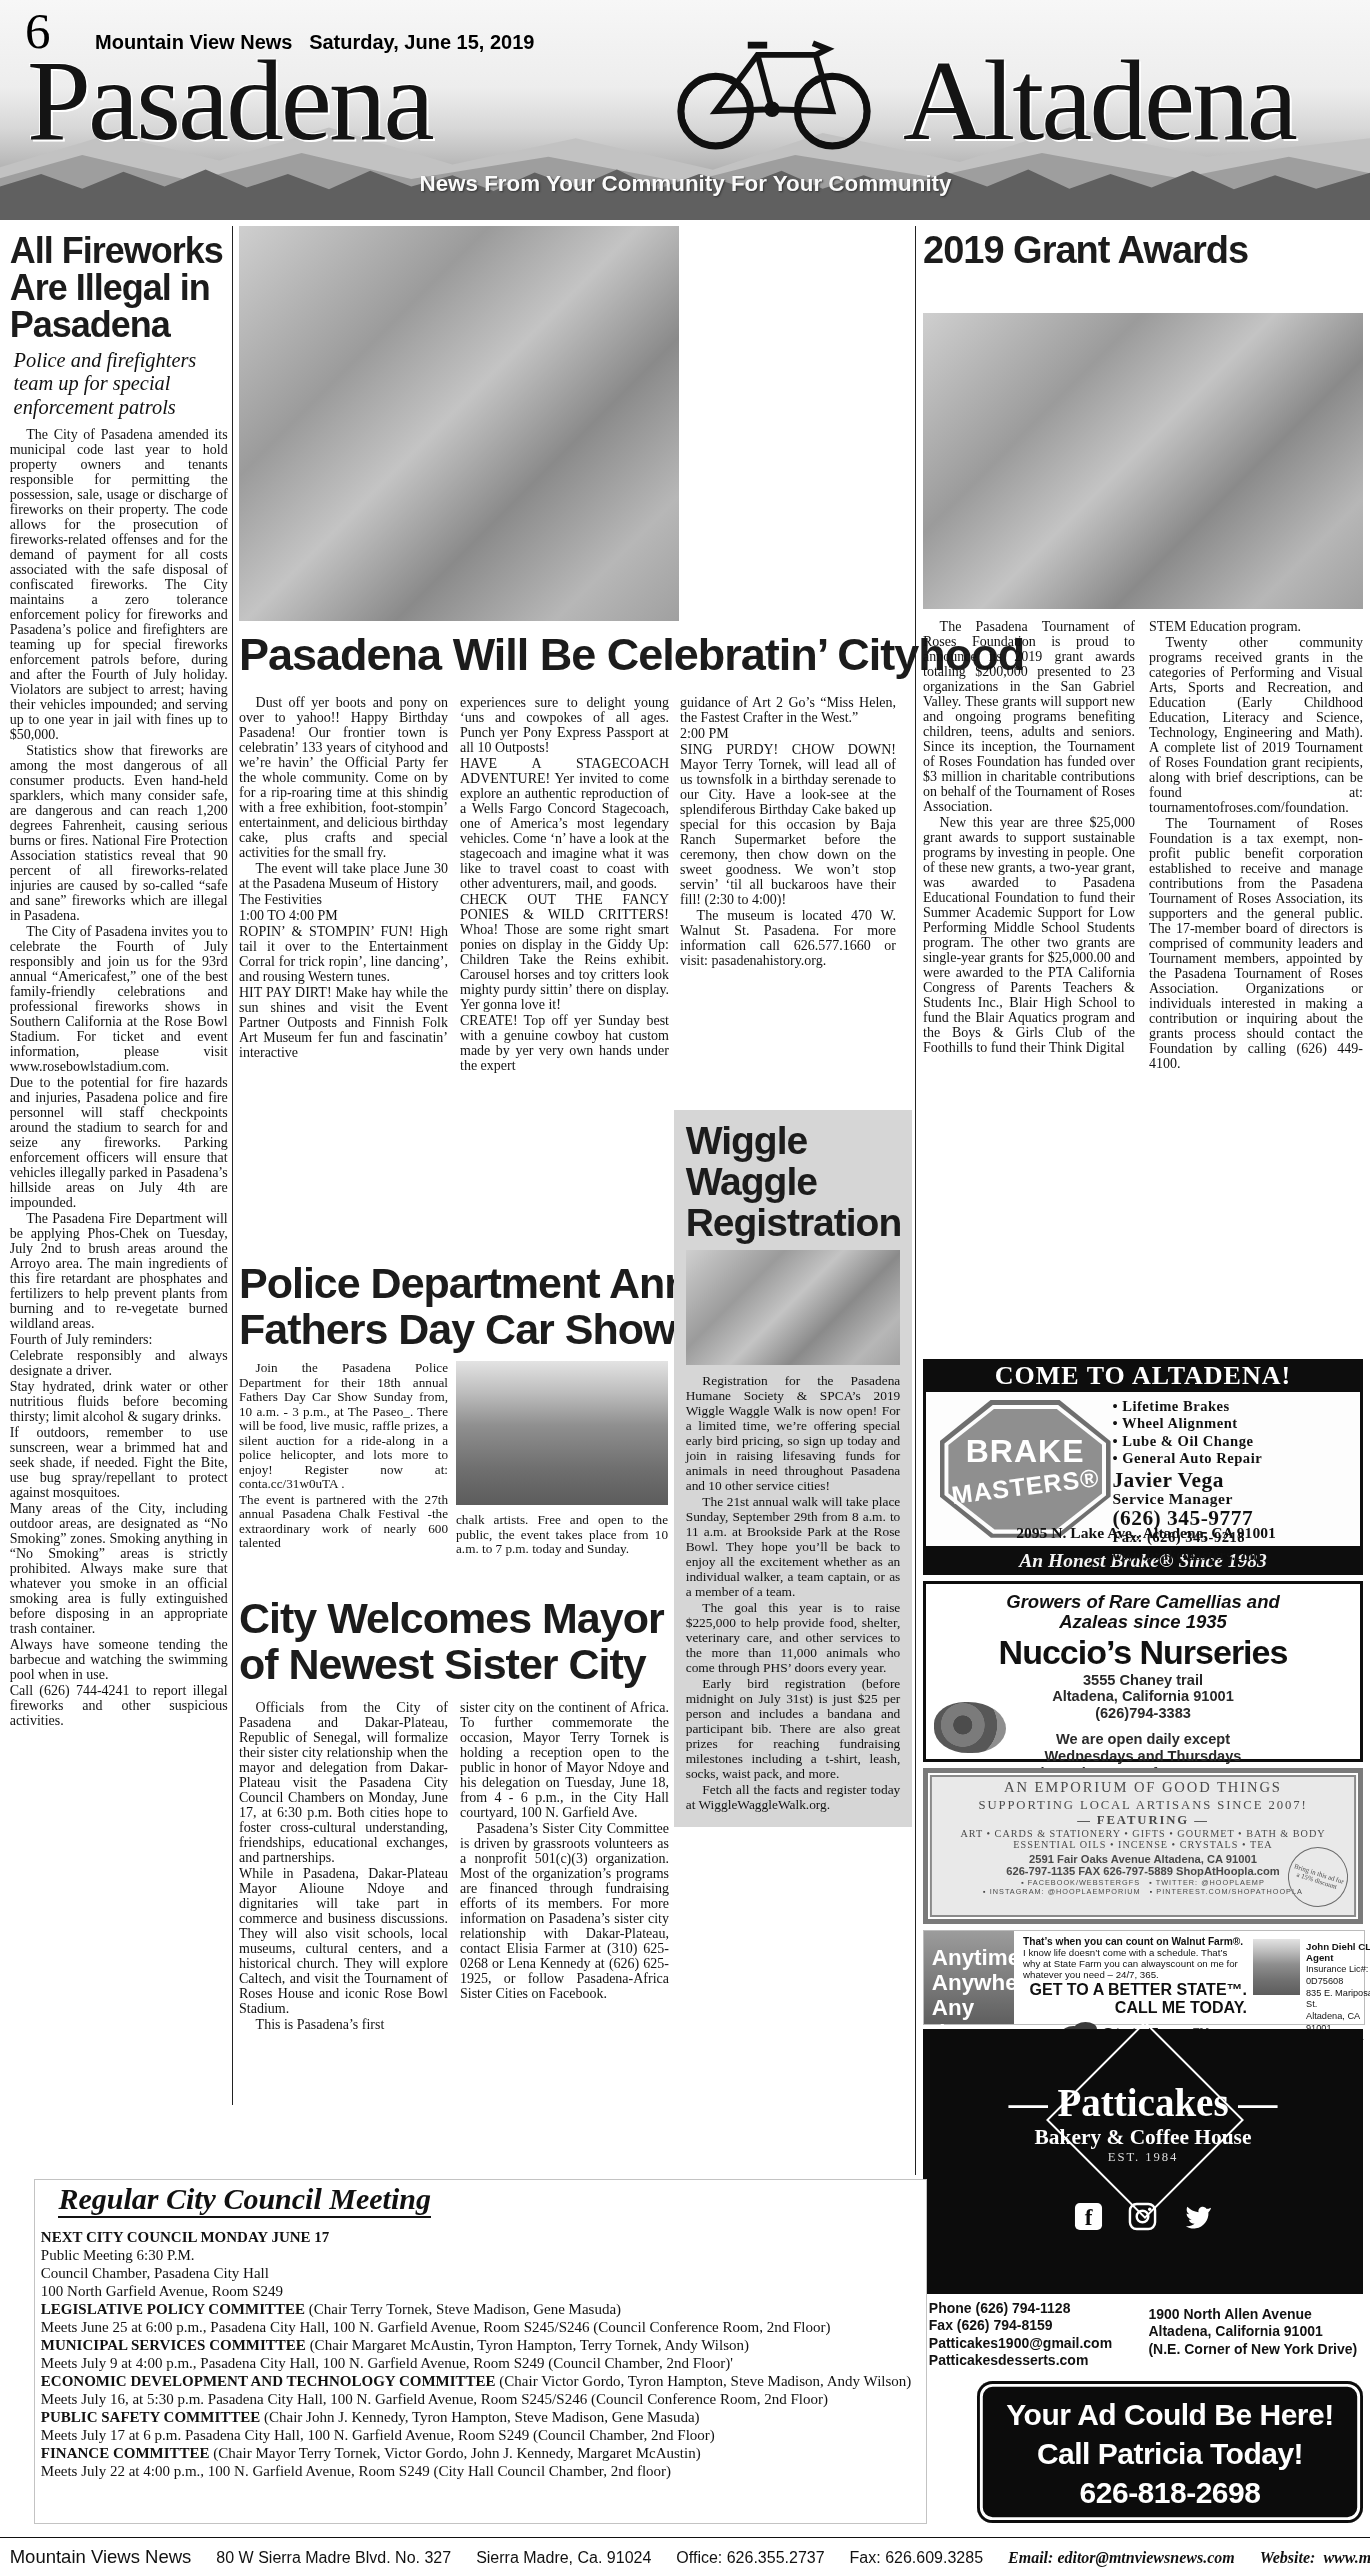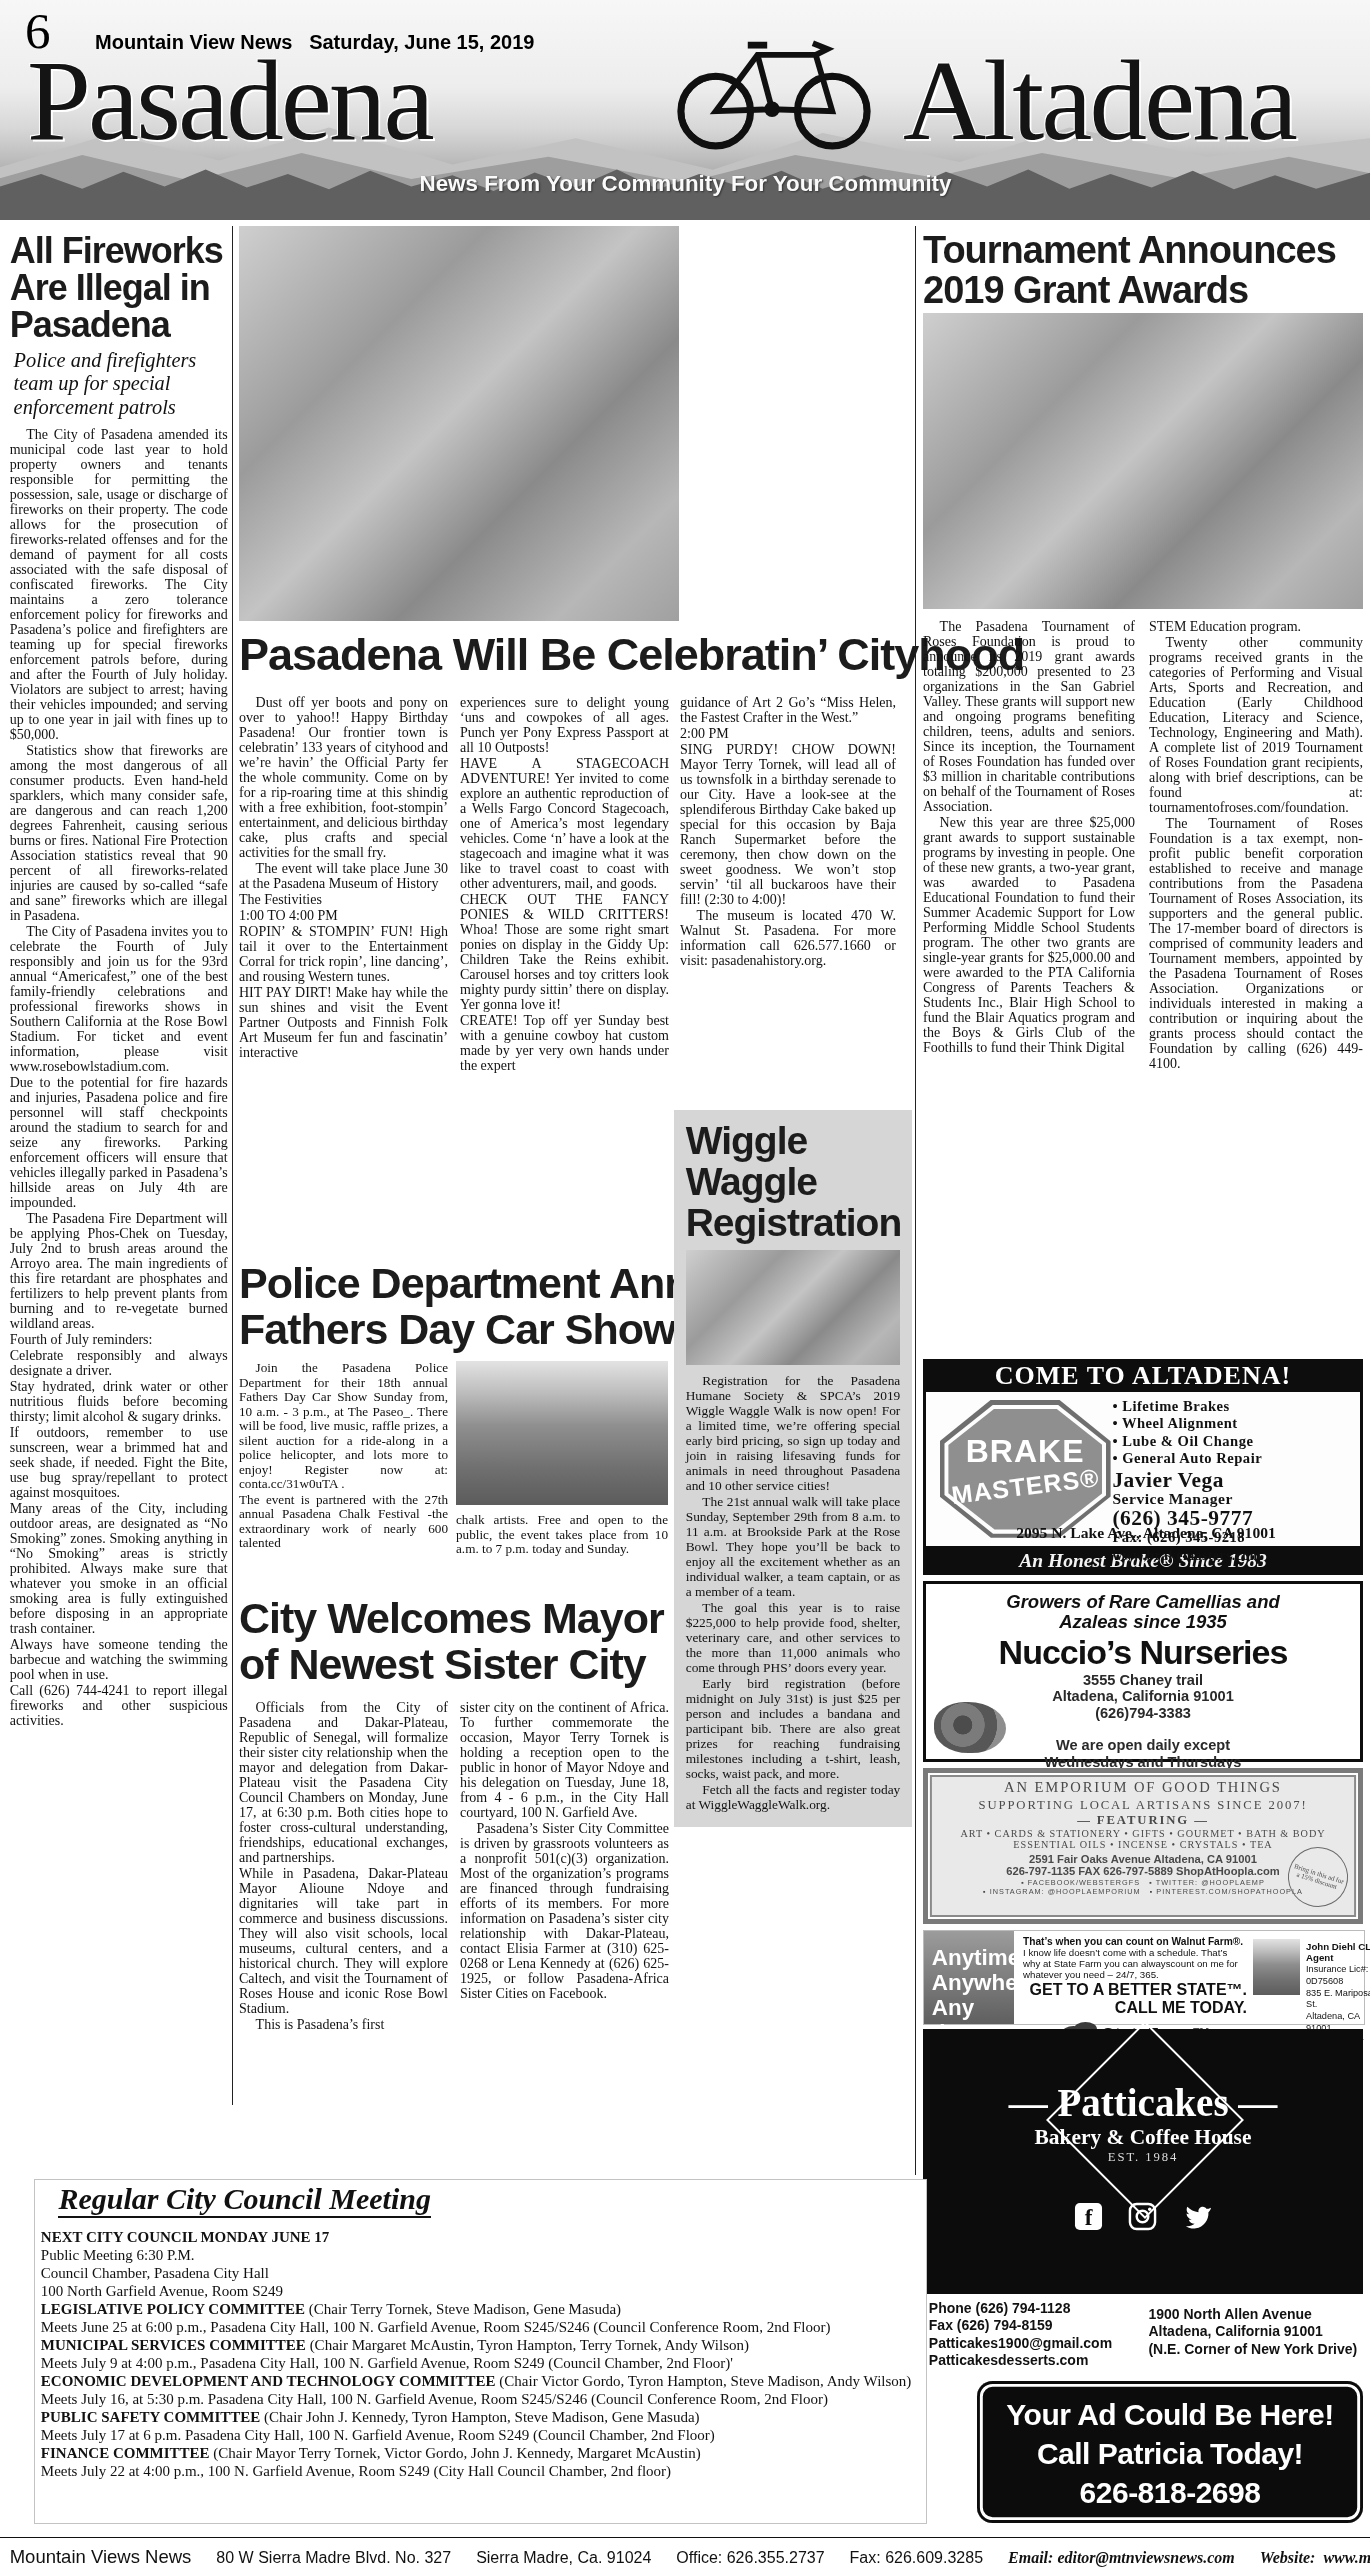--- a/index.html
+++ b/index.html
@@ -191,21 +191,20 @@
     <div class="bt" style="font-size:13.4px;line-height:15px;">
       <p class="ind">Registration for the Pasadena Humane Society &amp; SPCA’s 2019 Wiggle Waggle Walk is now open! For a limited time, we’re offering special early bird pricing, so sign up today and join in raising lifesaving funds for animals in need throughout Pasadena and 10 other service cities!</p>
       <p class="ind">The 21st annual walk will take place Sunday, September 29th from 8 a.m. to 11 a.m. at Brookside Park at the Rose Bowl. They hope you’ll be back to enjoy all the excitement whether as an individual walker, a team captain, or as a member of a team.</p>
       <p class="ind">The goal this year is to raise $225,000 to help provide food, shelter, veterinary care, and other services to the more than 11,000 animals who come through PHS’ doors every year.</p>
       <p class="ind">Early bird registration (before midnight on July 31st) is just $25 per person and includes a bandana and participant bib. There are also great prizes for reaching fundraising milestones including a t-shirt, leash, socks, waist pack, and more.</p>
       <p class="ind">Fetch all the facts and register today at WiggleWaggleWalk.org.</p>
     </div>
   </div>
 
   <div class="abs hd h-tourn" style="left:923px;top:230px;">
-    <div>Tournament Announces</div>
     <div>2019 Grant Awards</div>
   </div>
   <div class="abs photo" style="left:923px;top:313px;width:440px;height:296px;"></div>
   <div class="col bt" style="left:923px;top:619px;width:212px;font-size:14px;line-height:15px;">
     <p class="ind">The Pasadena Tournament of Roses Foundation is proud to announce its 2019 grant awards totaling $200,000 presented to 23 organizations in the San Gabriel Valley. These grants will support new and ongoing programs benefiting children, teens, adults and seniors. Since its inception, the Tournament of Roses Foundation has funded over $3 million in charitable contributions on behalf of the Tournament of Roses Association.</p>
     <p class="ind">New this year are three $25,000 grant awards to support sustainable programs by investing in people. One of these new grants, a two-year grant, was awarded to Pasadena Educational Foundation to fund their Summer Academic Support for Low Performing Middle School Students program.  The other two grants are single-year grants for $25,000.00 and were awarded to the PTA California Congress of Parents Teachers &amp; Students Inc., Blair High School to fund the Blair Aquatics program and the Boys &amp; Girls Club of the Foothills to fund their Think Digital</p>
   </div>
   <div class="col bt" style="left:1149px;top:619px;width:214px;font-size:14px;line-height:15px;">
     <p>STEM Education program.</p>
     <p class="ind">Twenty other community programs received grants in the categories of Performing and Visual Arts, Sports and Recreation, and Education (Early Childhood Education, Literacy and Science, Technology, Engineering and Math).  A complete list of 2019 Tournament of Roses Foundation grant recipients, along with brief descriptions, can be found at: tournamentofroses.com/foundation.</p>
@@ -237,21 +236,21 @@
     <div class="brake-tag" style="height:29px;line-height:29px;">An Honest Brake® Since 1983</div>
   </div>
 
   <div class="abs" id="nuccios" style="left:923px;top:1581px;width:440px;height:181px;box-sizing:border-box;padding-top:7.8px;">
     <div class="nuc-tag">Growers of Rare Camellias and</div>
     <div class="nuc-tag">Azaleas since 1935</div>
     <div class="nuc-name">Nuccio’s Nurseries</div>
     <div class="nuc-sm">3555 Chaney trail</div>
     <div class="nuc-sm">Altadena, California  91001</div>
     <div class="nuc-sm">(626)794-3383</div>
-    <div class="nuc-sm" style="margin-top:16px;">We are open daily except</div>
+    <div class="nuc-sm" style="margin-top:10px;">We are open daily except</div>
     <div class="nuc-sm">Wednesdays and Thursdays</div>
     <div class="nuc-sm">Business hours are from 8:00 to 4:30.</div>
     <div class="nuc-sm">Closed Sundays -  June 1 through December</div>
     <div class="nuc-note" style="margin-top:2.9px;">On rainy days we normally close early, so please call first.</div>
     <div class="abs" style="left:7.8px;bottom:5.8px;width:72px;height:51px;background:radial-gradient(circle at 40% 45%,#4c4c4c 0 18%,#7b7b7b 19% 42%,#575757 43% 66%,#8e8e8e 67% 100%);border-radius:45% 55% 50% 50%;"></div>
   </div>
 
   <div class="abs" id="hoopla" style="left:923px;top:1768px;width:440px;height:156px;box-sizing:border-box;padding-top:5.8px;">
     <div class="hoop-caps" style="font-size:14.6px;">AN EMPORIUM OF GOOD THINGS</div>
     <div class="hoop-caps" style="font-size:12.7px;margin-top:1.9px;">SUPPORTING LOCAL ARTISANS SINCE 2007!</div>

